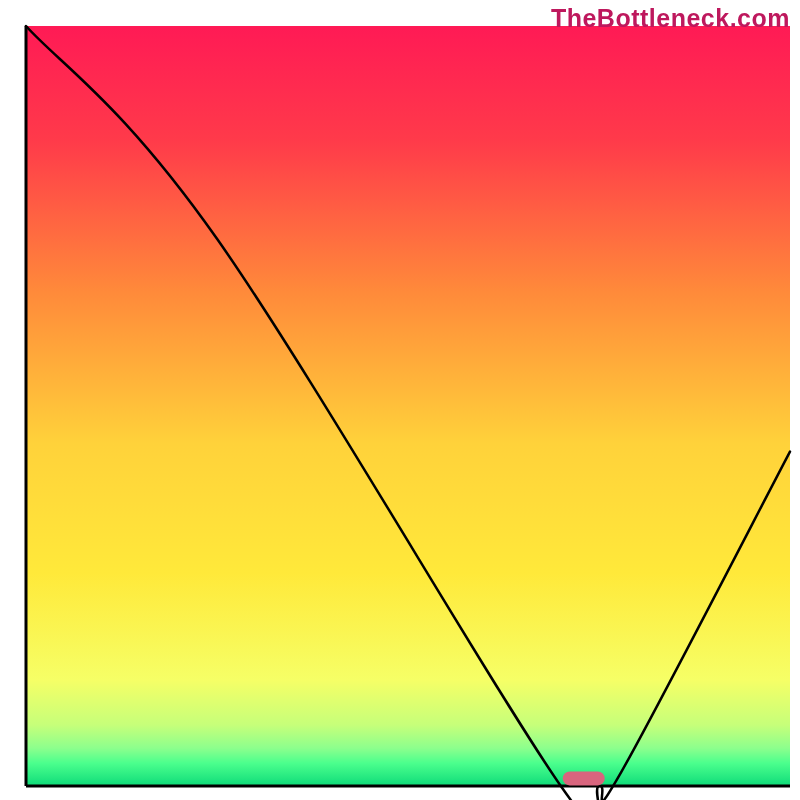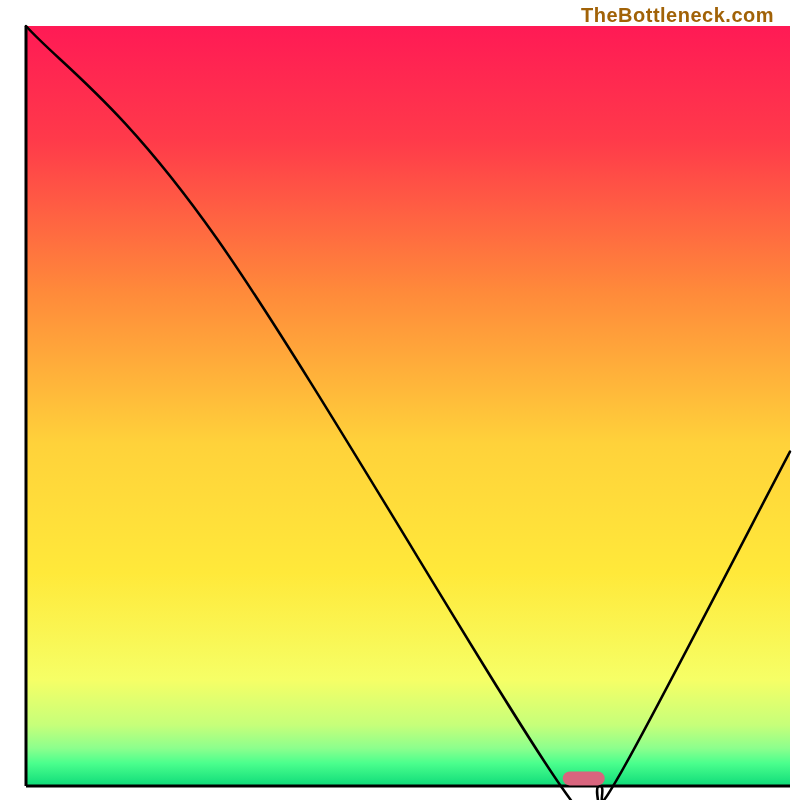--- a/index.html
+++ b/index.html
@@ -12,24 +12,24 @@
     background: #ffffff;
   }
   .stage {
     position: relative;
     width: 800px;
     height: 800px;
   }
   .watermark {
     position: absolute;
     top: 4px;
-    right: 26px;
-    font-size: 20px;
+    right: 10px;
+    font-size: 25px;
     font-weight: bold;
-    color: #a16207;
+    color: #be185d;
     letter-spacing: 0.5px;
     pointer-events: none;
   }
   svg {
     display: block;
   }
 </style>
 </head>
 <body>
 

